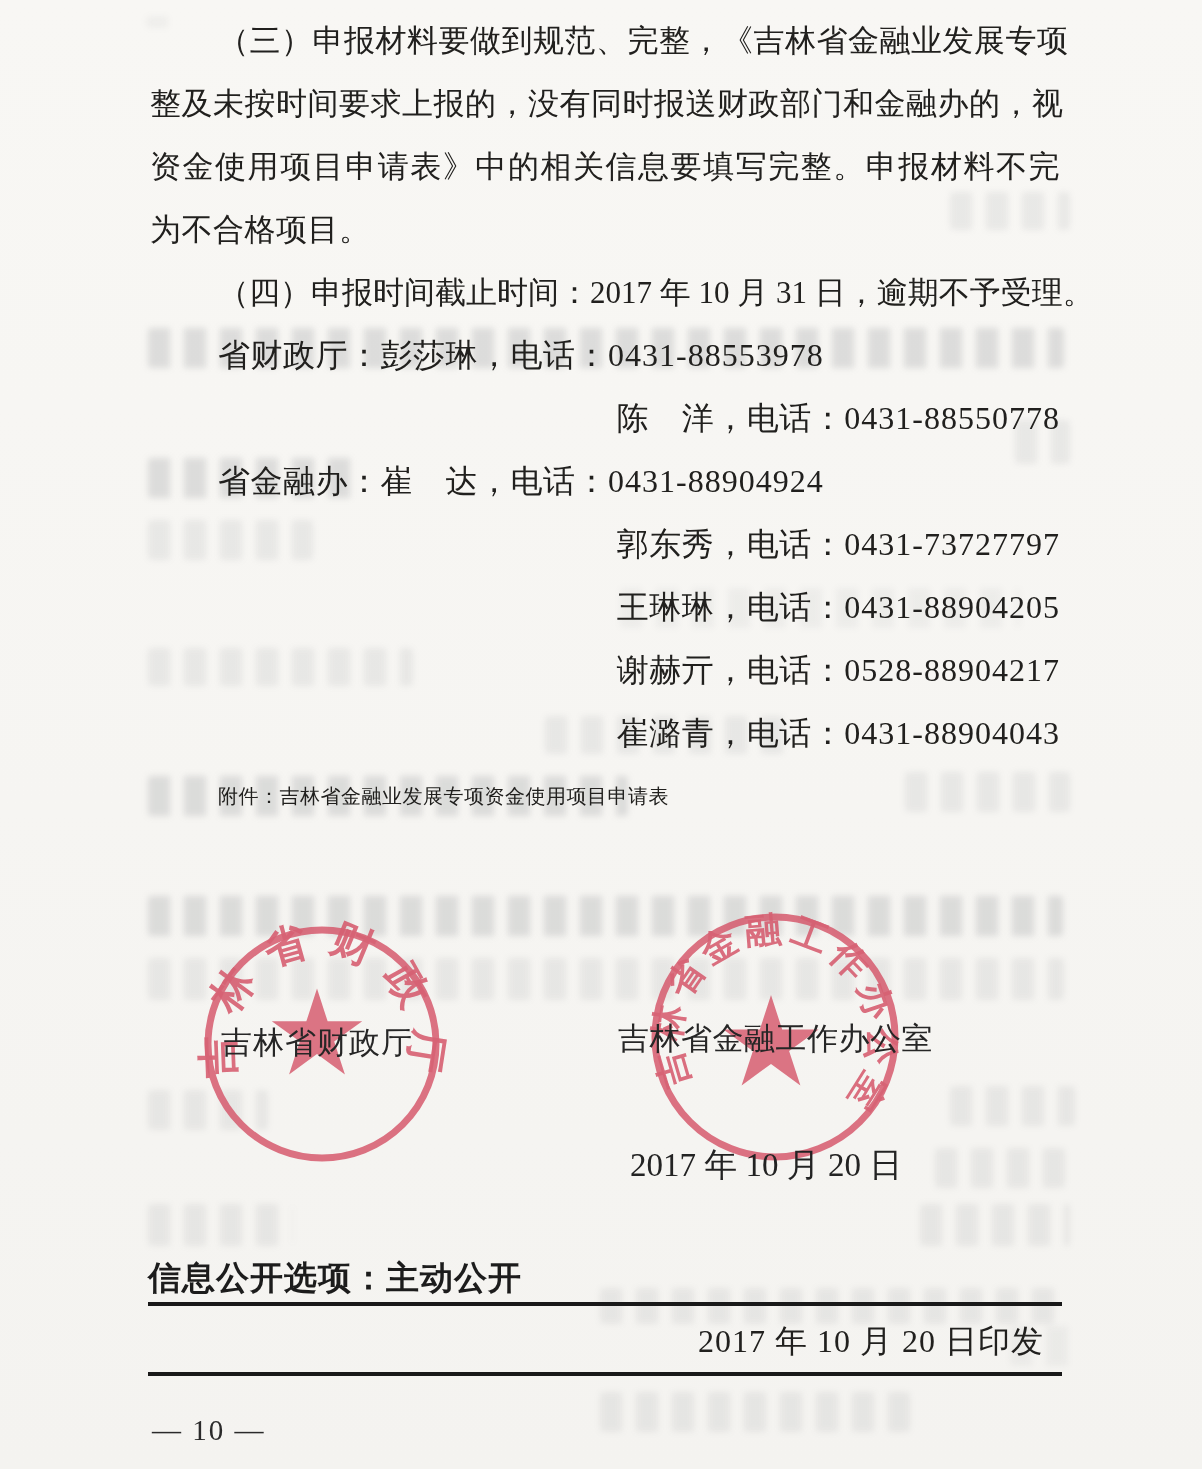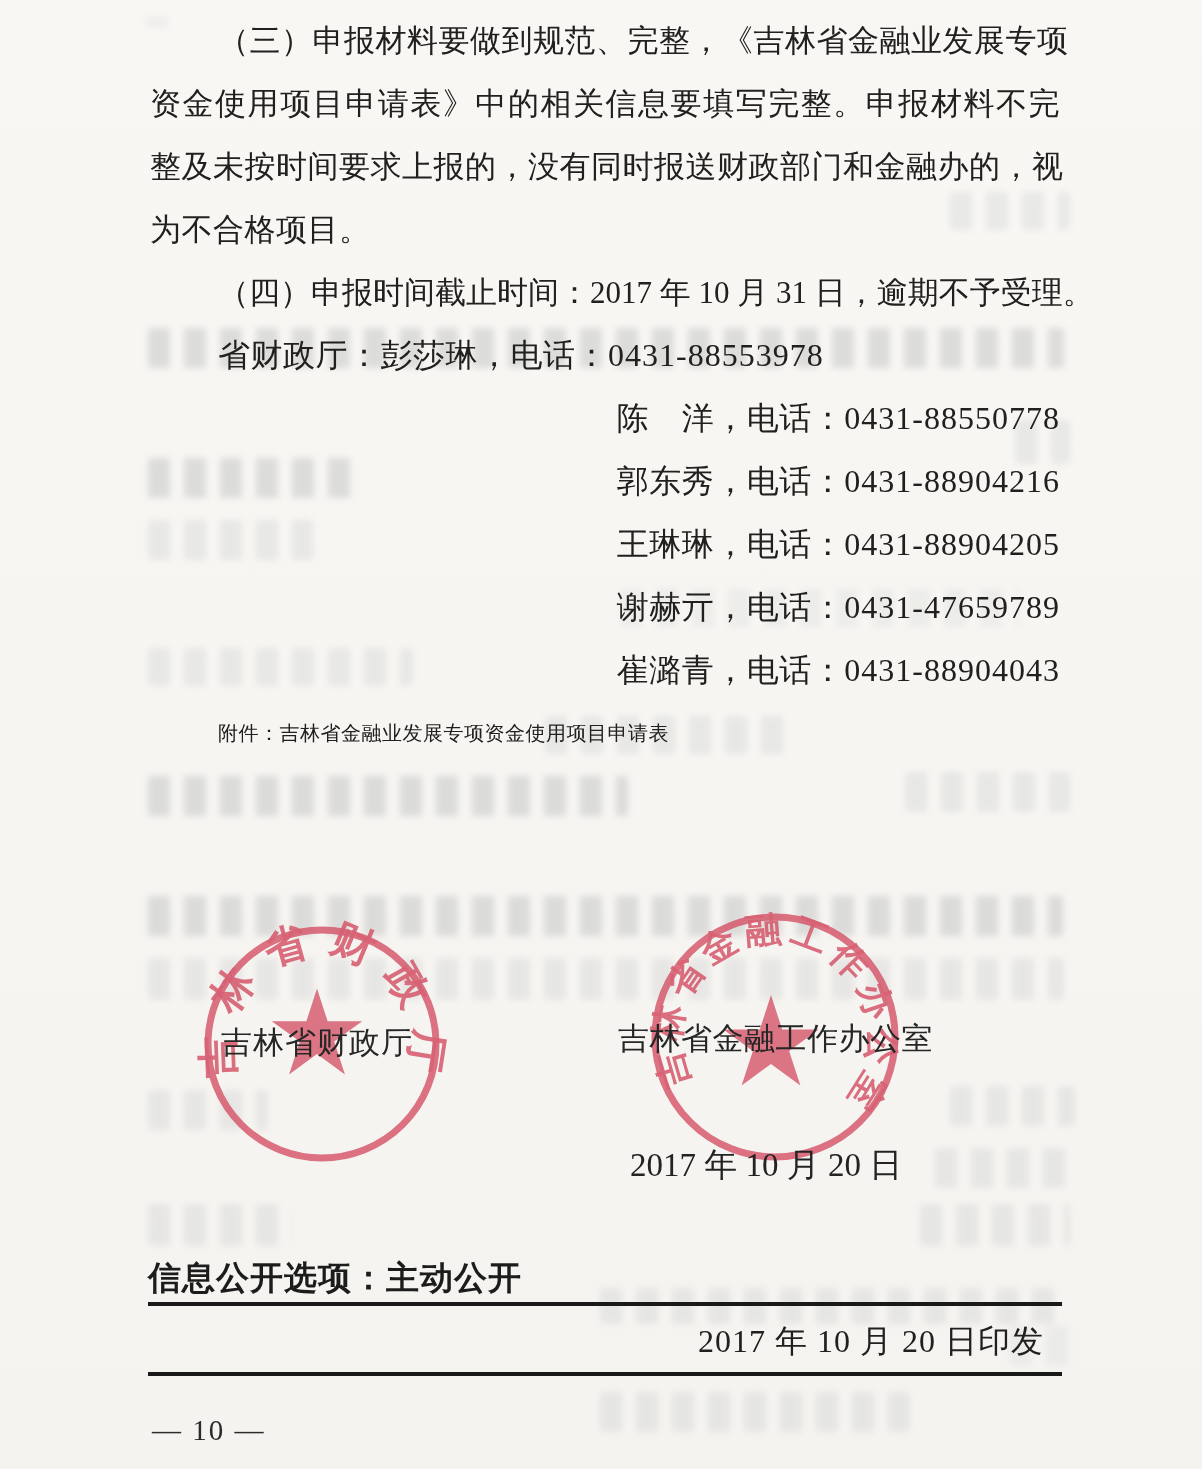--- a/index.html
+++ b/index.html
@@ -90,30 +90,31 @@
   <div class="smudge light" style="left:950px;top:1086px;width:125px;height:40px;"></div>
   <div class="smudge light" style="left:935px;top:1148px;width:130px;height:40px;"></div>
   <div class="smudge light" style="left:148px;top:1204px;width:145px;height:42px;"></div>
   <div class="smudge light" style="left:920px;top:1204px;width:150px;height:42px;"></div>
   <div class="smudge light" style="left:600px;top:1288px;width:460px;height:36px;"></div>
   <div class="smudge xlight" style="left:1010px;top:1326px;width:70px;height:40px;"></div>
   <div class="smudge light" style="left:600px;top:1392px;width:310px;height:40px;"></div>
 
   <div class="content">
     <div class="pline indent2">（三）申报材料要做到规范、完整，《吉林省金融业发展专项</div>
+    <div class="pline">整及未按时间要求上报的，没有同时报送财政部门和金融办的，视</div>
     <div class="pline">资金使用项目申请表》中的相关信息要填写完整。申报材料不完</div>
-    <div class="pline">整及未按时间要求上报的，没有同时报送财政部门和金融办的，视</div>
     <div class="pline last">为不合格项目。</div>
     <div class="dateline indent2">（四）申报时间截止时间：2017 年 10 月 31 日，逾期不予受理。</div>
 
     <div class="contact-line has-org"><span>省财政厅：</span><span>彭莎琳</span><span>，</span><span>电话：</span><span class="num">0431-88553978</span></div>
     <div class="contact-line no-org"><span>陈　洋</span><span>，</span><span>电话：</span><span class="num">0431-88550778</span></div>
-    <div class="contact-line no-org"><span>郭东秀</span><span>，</span><span>电话：</span><span class="num">0431-88904216</span></div>
+    <div class="contact-line has-org"><span>省金融办：</span><span>崔　达</span><span>，</span><span>电话：</span><span class="num">0431-88904924</span></div>
+    <div class="contact-line no-org"><span>郭东秀</span><span>，</span><span>电话：</span><span class="num">0431-73727797</span></div>
     <div class="contact-line no-org"><span>王琳琳</span><span>，</span><span>电话：</span><span class="num">0431-88904205</span></div>
-    <div class="contact-line no-org"><span>谢赫亓</span><span>，</span><span>电话：</span><span class="num">0431-47659789</span></div>
+    <div class="contact-line no-org"><span>谢赫亓</span><span>，</span><span>电话：</span><span class="num">0528-88904217</span></div>
     <div class="contact-line no-org"><span>崔潞青</span><span>，</span><span>电话：</span><span class="num">0431-88904043</span></div>
 
     <div class="attachment-line"><span>附件：</span><span>吉林省金融业发展专项资金使用项目申请表</span></div>
   </div>
 
   <svg class="seal seal-left" width="250" height="250" viewBox="-125 -125 250 250">
     <circle cx="0" cy="0" r="114" fill="none" stroke="#d5566a" stroke-width="7" opacity="0.9"></circle>
     <path id="arcL" d="M -81.5 38 A 90 90 0 1 1 81.5 38" fill="none"></path>
     <text font-size="42" font-weight="bold" fill="#d5566a" letter-spacing="18" opacity="0.92">
       <textPath href="#arcL" startOffset="6">吉林省财政厅</textPath>

